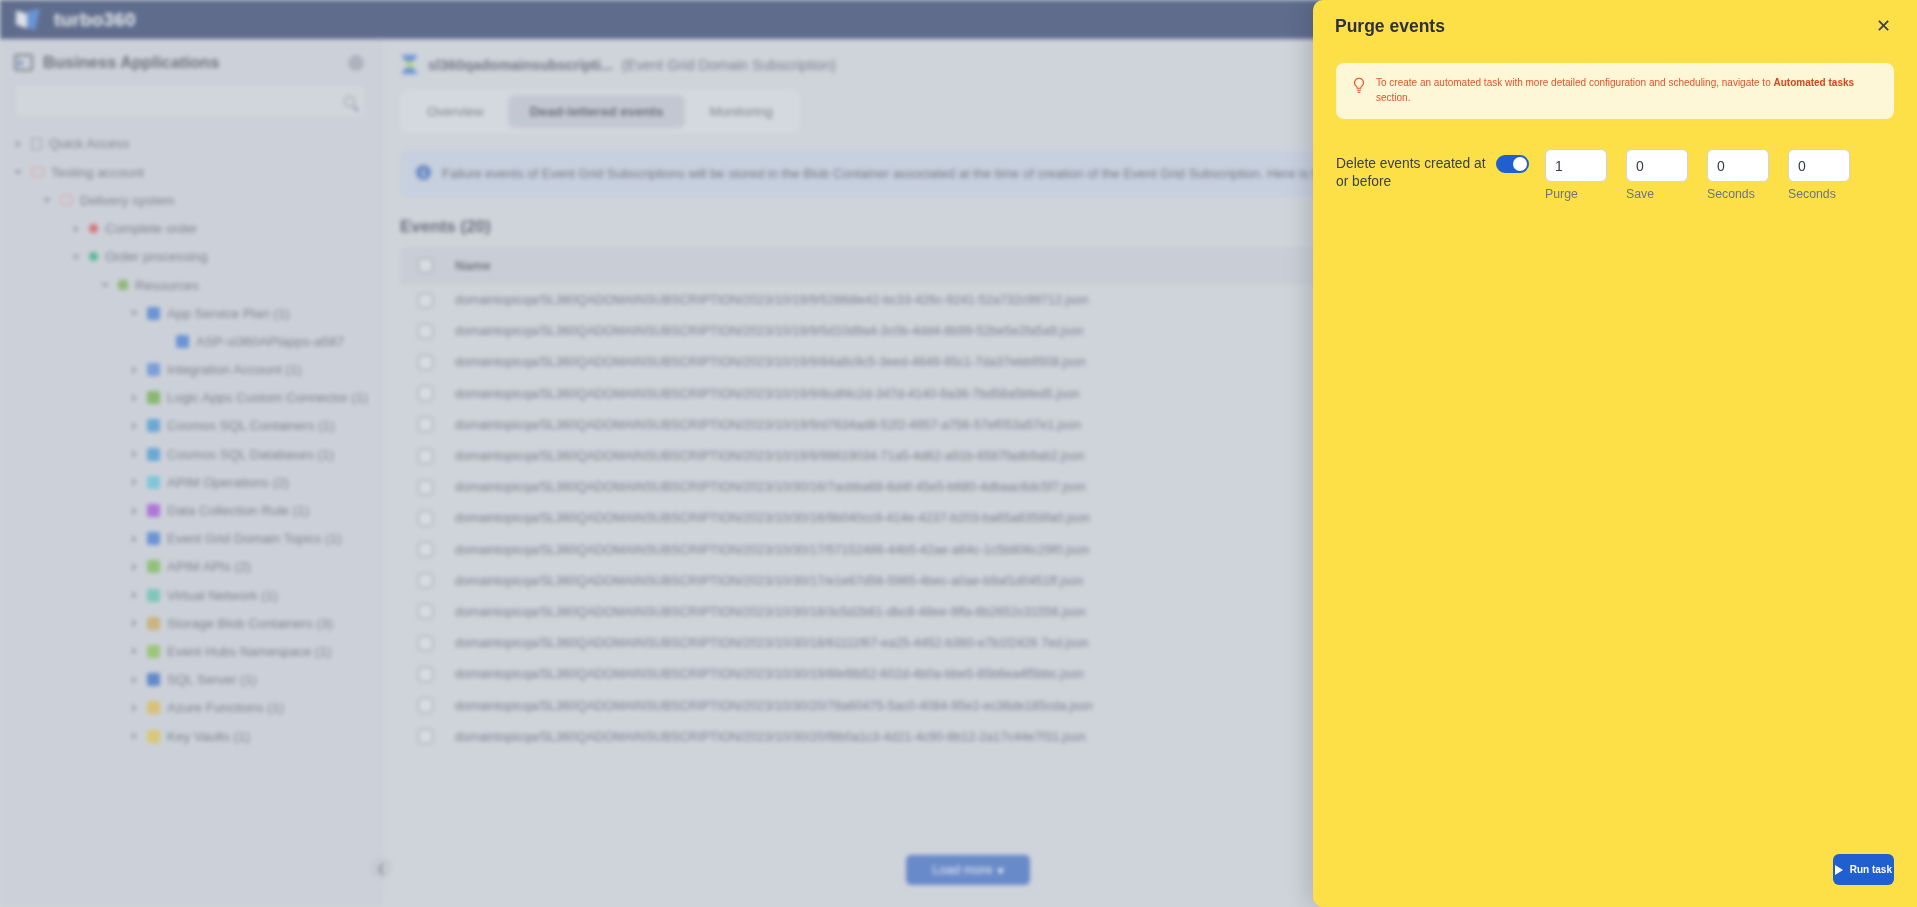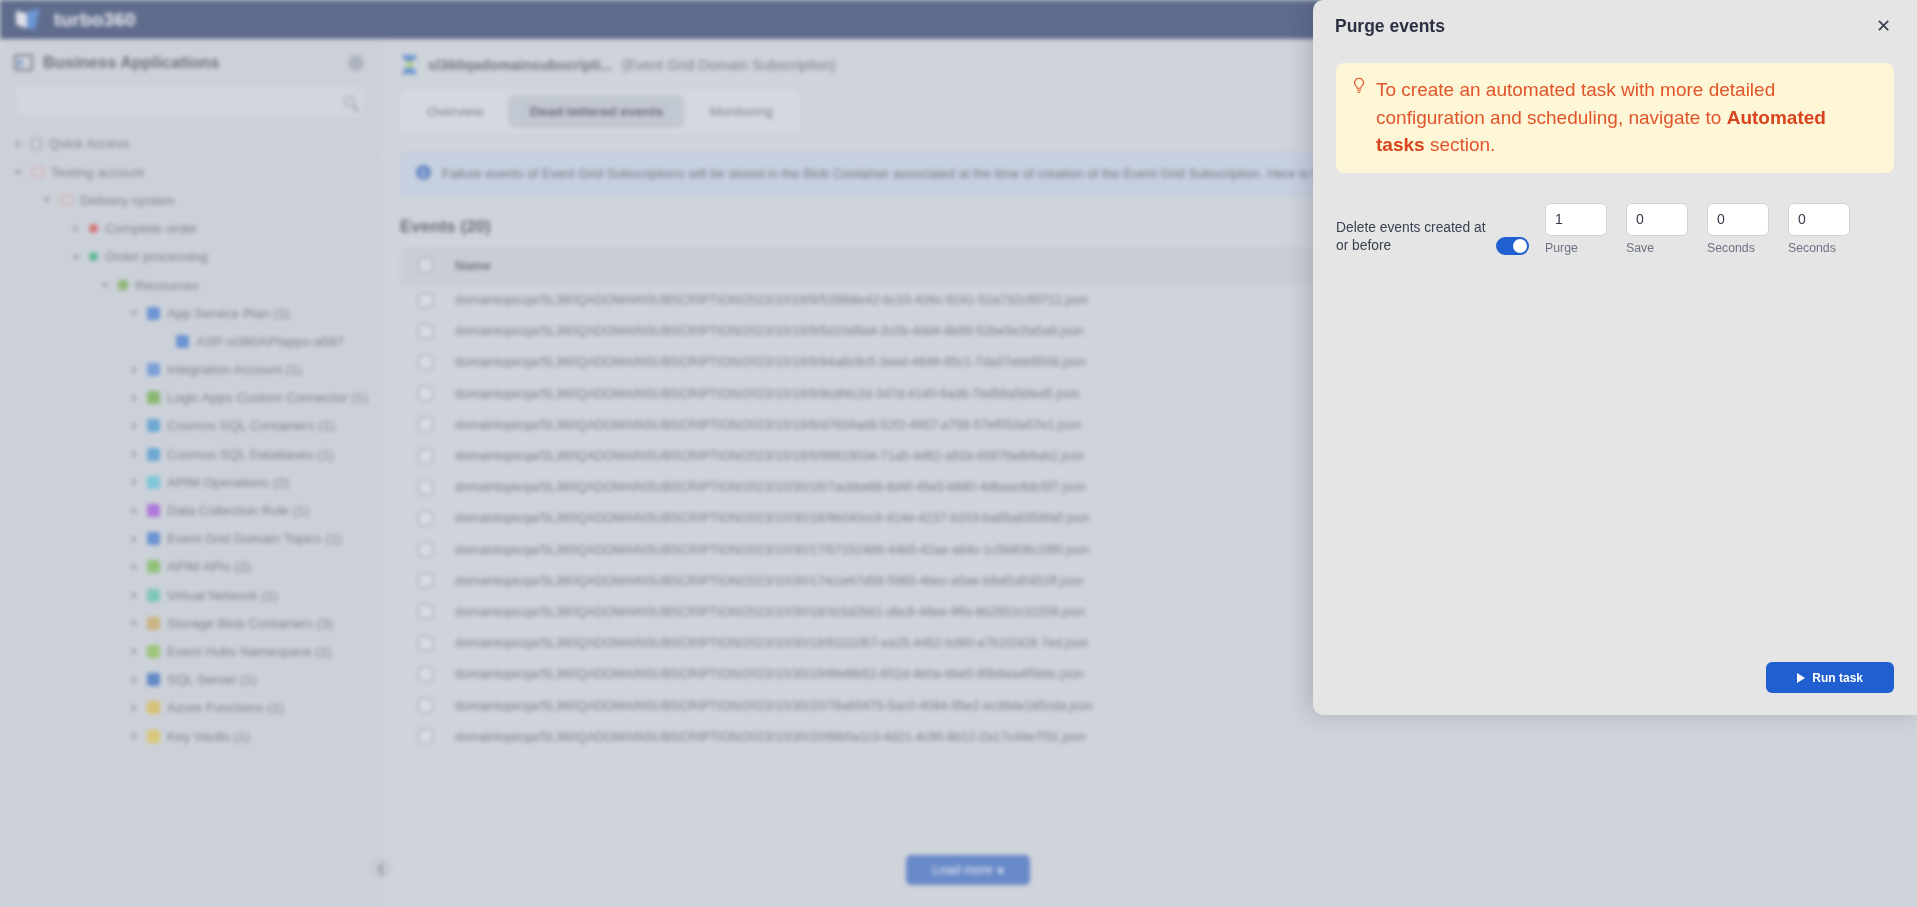--- a/index.html
+++ b/index.html
@@ -111,59 +111,59 @@
     overflow: hidden; }
   .loadmore { position: absolute; left: 524px; bottom: 22px; width: 124px; height: 30px;
     background: #2b5fc0; color: #fff; border-radius: 5px; font-size: 12.6px;
     display: flex; align-items: center; justify-content: center; gap: 5px; }
   .collapse { position: absolute; left: -12px; bottom: 28px; width: 22px; height: 22px;
     border-radius: 50%; background: #c2c7d0; color: #5a626f; font-size: 11px;
     display: flex; align-items: center; justify-content: center; }
 
   
   .panel {
-    position: absolute; right: 0; top: 0; width: 604px; height: 715px;
-    background: #e5e5e5; border-radius: 10px 0 0 10px;
+    position: absolute; right: 0; top: 0; width: 604px; height: 907px;
+    background: #fde047; border-radius: 10px 0 0 10px;
     box-shadow: -5px 0 22px rgba(20,28,48,.18);
     display: flex; flex-direction: column;
   }
   .p-head { display: flex; align-items: center; justify-content: space-between;
     padding: 15px 22px 0 22px; }
   .p-title { font-size: 17.5px; font-weight: 600; color: #2b3140; }
   .p-close { font-size: 18px; color: #3b4250; line-height: 1; cursor: pointer;
     padding: 2px 4px; }
 
   .p-body { flex: 1; padding: 26px 23px 0 23px; }
   .tip { background: #fdf6d7; border-radius: 8px; padding: 13px 16px 14px 16px;
     display: flex; gap: 10px; }
   .bulb { width: 14px; height: 18px; flex: none; margin-top: 1px; }
-  .tip p { font-size: 19px; line-height: 1.45; color: #e2542a; }
+  .tip p { font-size: 10px; line-height: 1.45; color: #e2542a; }
   .tip b { font-weight: 700; color: #d9431d; }
 
-  .row-delete { display: flex; align-items: flex-end; margin-top: 30px; }
+  .row-delete { display: flex; align-items: flex-start; margin-top: 30px; }
   .rd-label { width: 158px; font-size: 13.8px; color: #3a4150; line-height: 1.28;
     padding-top: 6px; }
   .toggle { width: 33px; height: 18px; border-radius: 10px; background: #1f5fd0;
     position: relative; flex: none; margin: 6px 16px 0 2px; cursor: pointer; }
   .toggle .knob { position: absolute; right: 2px; top: 2px; width: 14px; height: 14px;
     border-radius: 50%; background: #fff; }
   .spins { display: flex; gap: 19px; }
   .spin { width: 62px; }
   .spin input { width: 62px; height: 33px; border: 1px solid #cfd4dc; border-radius: 6px;
     font-size: 14px; color: #333a47; padding: 0 9px;
     font-family: "Liberation Sans", sans-serif; background: #fff; }
   .spin span { display: block; margin-top: 5px; font-size: 12.3px; color: #6d7483; }
 
   .savecfg { display: flex; align-items: center; gap: 13px; margin-top: 32px; padding-left: 22px; }
   .savecfg .box { width: 16px; height: 16px; border: 1.5px solid #6f7787; border-radius: 3px; }
   .savecfg label { font-size: 13.8px; color: #4b5260; }
 
   .p-foot { padding: 0 23px 22px 23px; display: flex; justify-content: flex-end; }
   .runbtn { background: #1f5fd0; color: #fff; border: none; border-radius: 6px;
-    height: 31px; padding: 0 31px; font-size: 12px; font-weight: 700;
+    height: 31px; padding: 0 2px; font-size: 10px; font-weight: 700;
     display: flex; align-items: center; gap: 7px; cursor: pointer;
     font-family: "Liberation Sans", sans-serif; }
   .play { width: 0; height: 0; border-left: 8px solid #fff;
     border-top: 5px solid transparent; border-bottom: 5px solid transparent; }
 </style>
 </head>
 <body>
 
 <div id="app">
 

